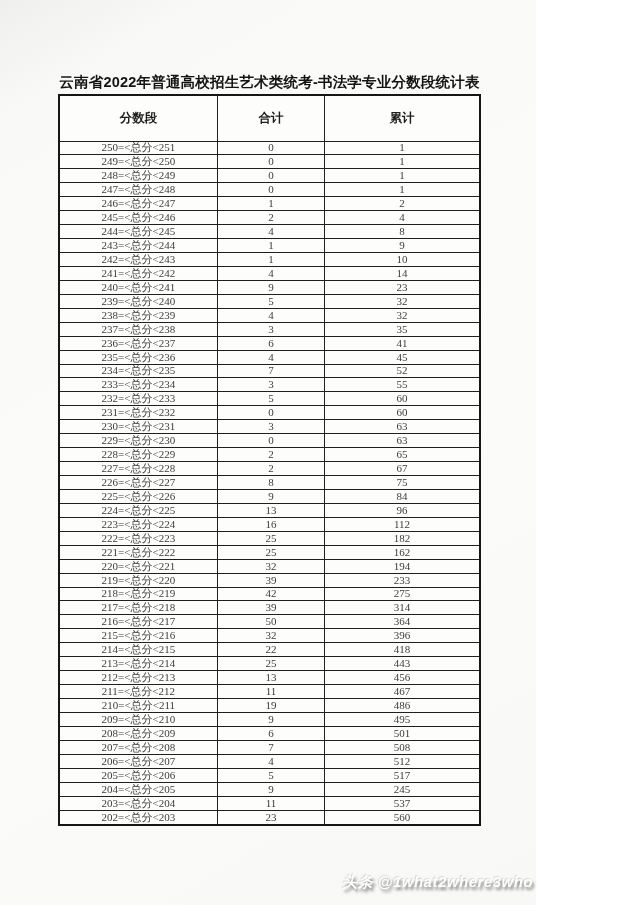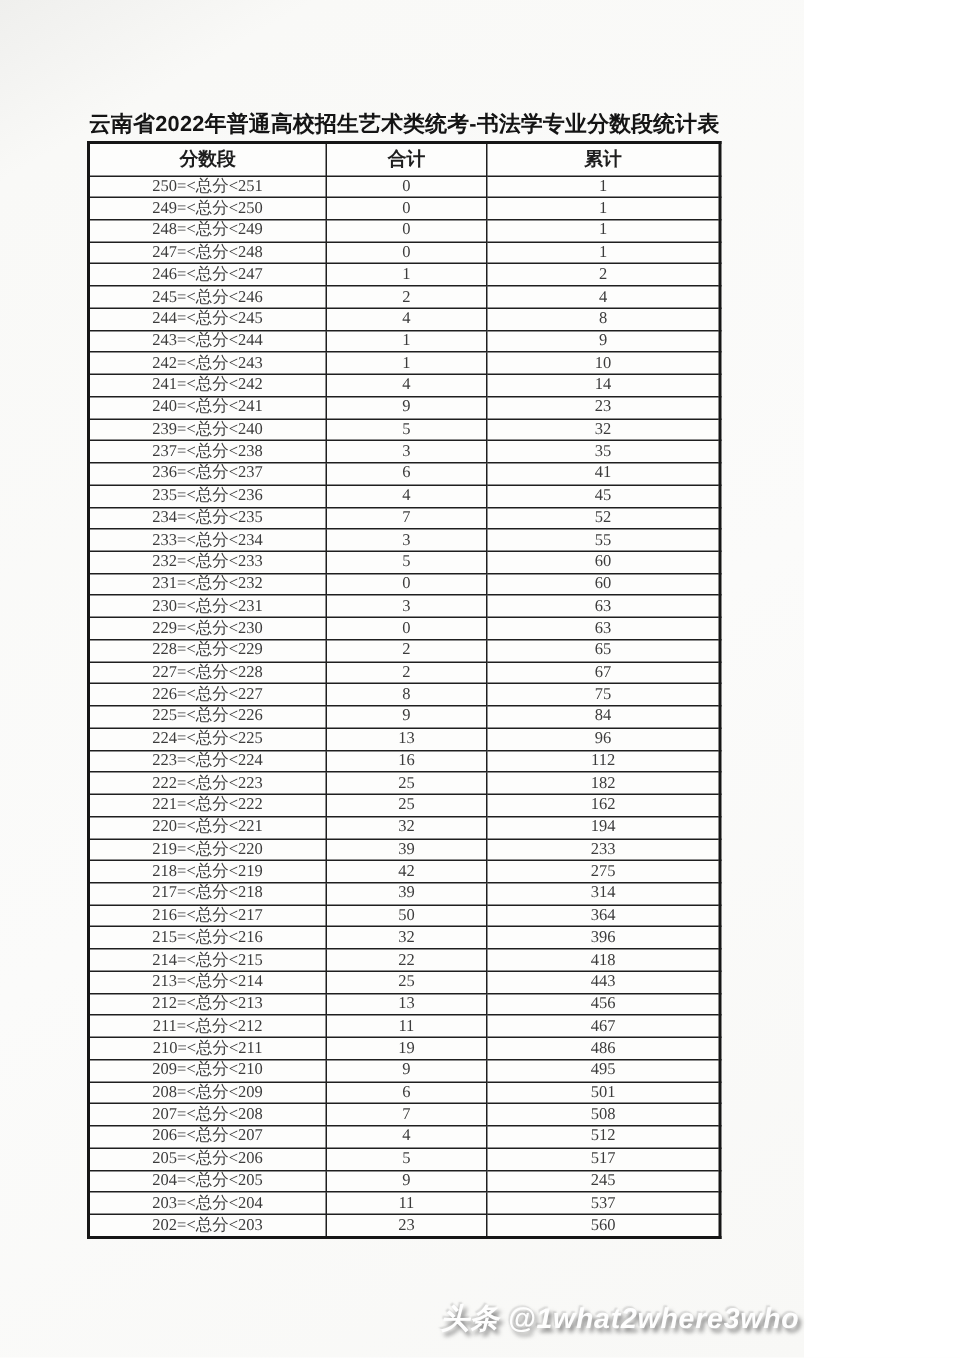--- a/index.html
+++ b/index.html
@@ -15,33 +15,33 @@
     font-family:"Liberation Sans",sans-serif;
     font-weight:bold;font-size:14.5px;color:#141414;letter-spacing:.2px;
   }
   table.score-table{
     position:absolute;left:58px;top:94px;width:423px;height:732px;
     border-collapse:collapse;table-layout:fixed;
     background:#fdfdfc;
     border:2px solid #161616;
   }
   .score-table th{
-    border:1.5px solid #1f1f1f;padding:4px;line-height:1;
+    border:1.5px solid #1f1f1f;padding:16px;line-height:1;
     font-family:Liberation Sans, sans-serif;
     font-size:12.5px;font-weight:bold;color:#1e1e1e;text-align:center;
   }
   .score-table td{
     border:1.5px solid #1f1f1f;padding:0;line-height:1;
     font-family:"Liberation Serif",serif;
     font-size:11px;color:#3c3c3c;text-align:center;
   }
   .watermark{
     position:absolute;right:3px;bottom:13px;white-space:nowrap;
     font-family:"Liberation Sans",sans-serif;
-    font-style:italic;font-weight:bold;font-size:19px;letter-spacing:.5px;
+    font-style:italic;font-weight:bold;font-size:15px;letter-spacing:.5px;
     color:#fefefe;
     text-shadow:2px 3px 3px rgba(110,110,110,.8),-1px -1px 1px rgba(160,160,160,.35);
   }
 </style>
 </head>
 <body>
 
 <div class="page">
 
   <div class="doc-title">云南省2022年普通高校招生艺术类统考-书法学专业分数段统计表</div>
@@ -114,20 +114,25 @@
           <td>240=&lt;总分&lt;241</td>
           <td>9</td>
           <td>23</td>
         </tr>
         <tr>
           <td>239=&lt;总分&lt;240</td>
           <td>5</td>
           <td>32</td>
         </tr>
         <tr>
+          <td>238=&lt;总分&lt;239</td>
+          <td>4</td>
+          <td>32</td>
+        </tr>
+        <tr>
           <td>237=&lt;总分&lt;238</td>
           <td>3</td>
           <td>35</td>
         </tr>
         <tr>
           <td>236=&lt;总分&lt;237</td>
           <td>6</td>
           <td>41</td>
         </tr>
         <tr>

